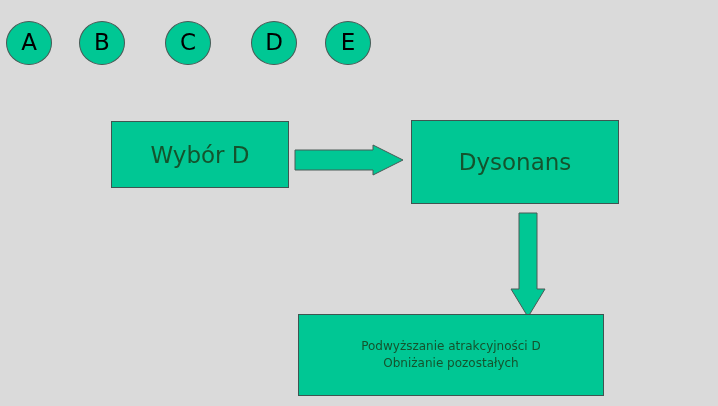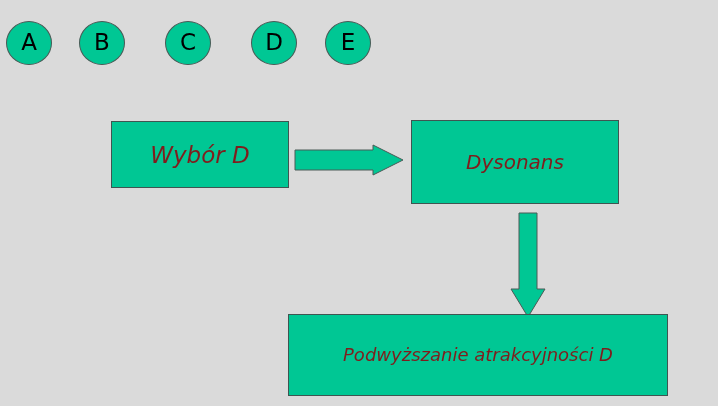--- a/index.html
+++ b/index.html
@@ -44,51 +44,50 @@
   
   .flow-box {
     position: absolute;
     background: #00c794;
     border: 1px solid #3f5551;
     box-sizing: border-box;
     display: flex;
     align-items: center;
     justify-content: center;
     text-align: center;
-    color: #7f1d1d;
-    font-style: italic;
+    color: #14532d;
   }
   .flow-box .box-text {
     display: block;
     width: 100%;
     padding: 0 4px;
     box-sizing: border-box;
   }
 
   #box-choice {
     left: 111px;
     top: 121px;
     width: 178px;
     height: 67px;
     font-size: 23px;
   }
   #box-dissonance {
     left: 411px;
     top: 120px;
     width: 208px;
     height: 84px;
-    font-size: 20px;
+    font-size: 23px;
     line-height: 1.32;
   }
   #box-outcome {
-    left: 288px;
+    left: 298px;
     top: 314px;
-    width: 380px;
+    width: 306px;
     height: 82px;
-    font-size: 18px;
+    font-size: 12px;
     line-height: 1.45;
   }
 
   
   .arrow-h {
     position: absolute;
     left: 294px;
     top: 144px;
     width: 110px;
     height: 32px;
@@ -150,16 +149,17 @@
 
   <div class="arrow-v">
     <svg viewBox="0 0 40 106" preserveAspectRatio="none" aria-hidden="true">
       <polygon class="arrow-shape" points="13,1 31,1 31,77 39,77 22,105 5,77 13,77"></polygon>
     </svg>
   </div>
 
   <div class="flow-box" id="box-outcome">
     <span class="box-text">
       <span>Podwyższanie atrakcyjności D</span><br>
+      <span>Obniżanie pozostałych</span>
     </span>
   </div>
 
 </div>
 
 </body></html>

